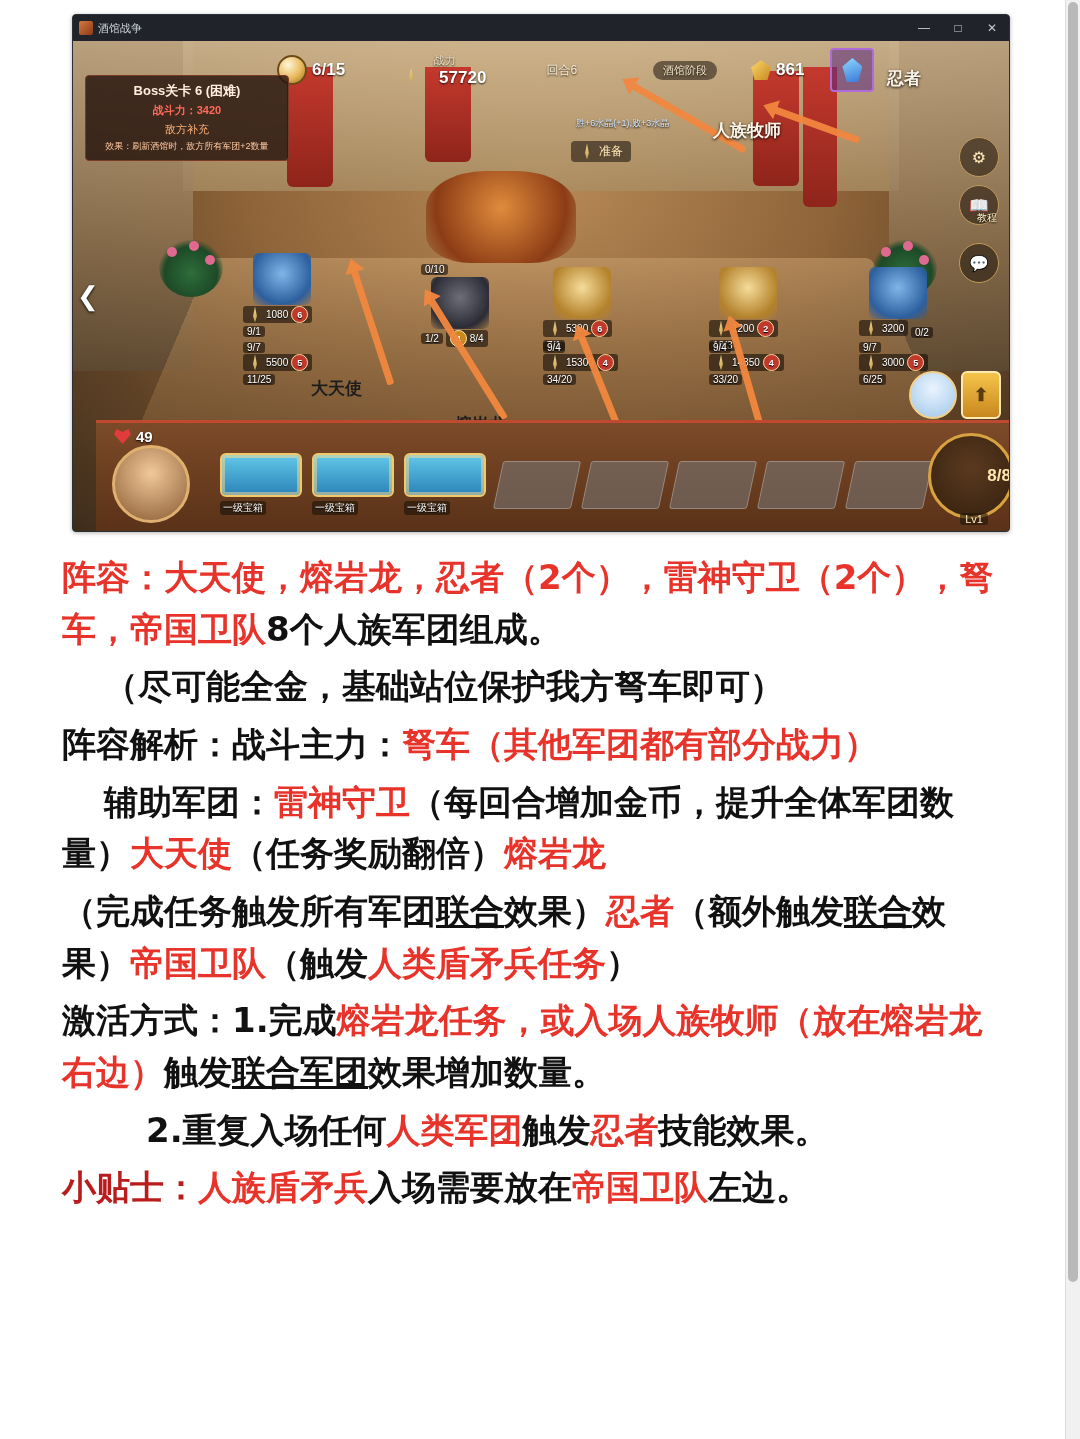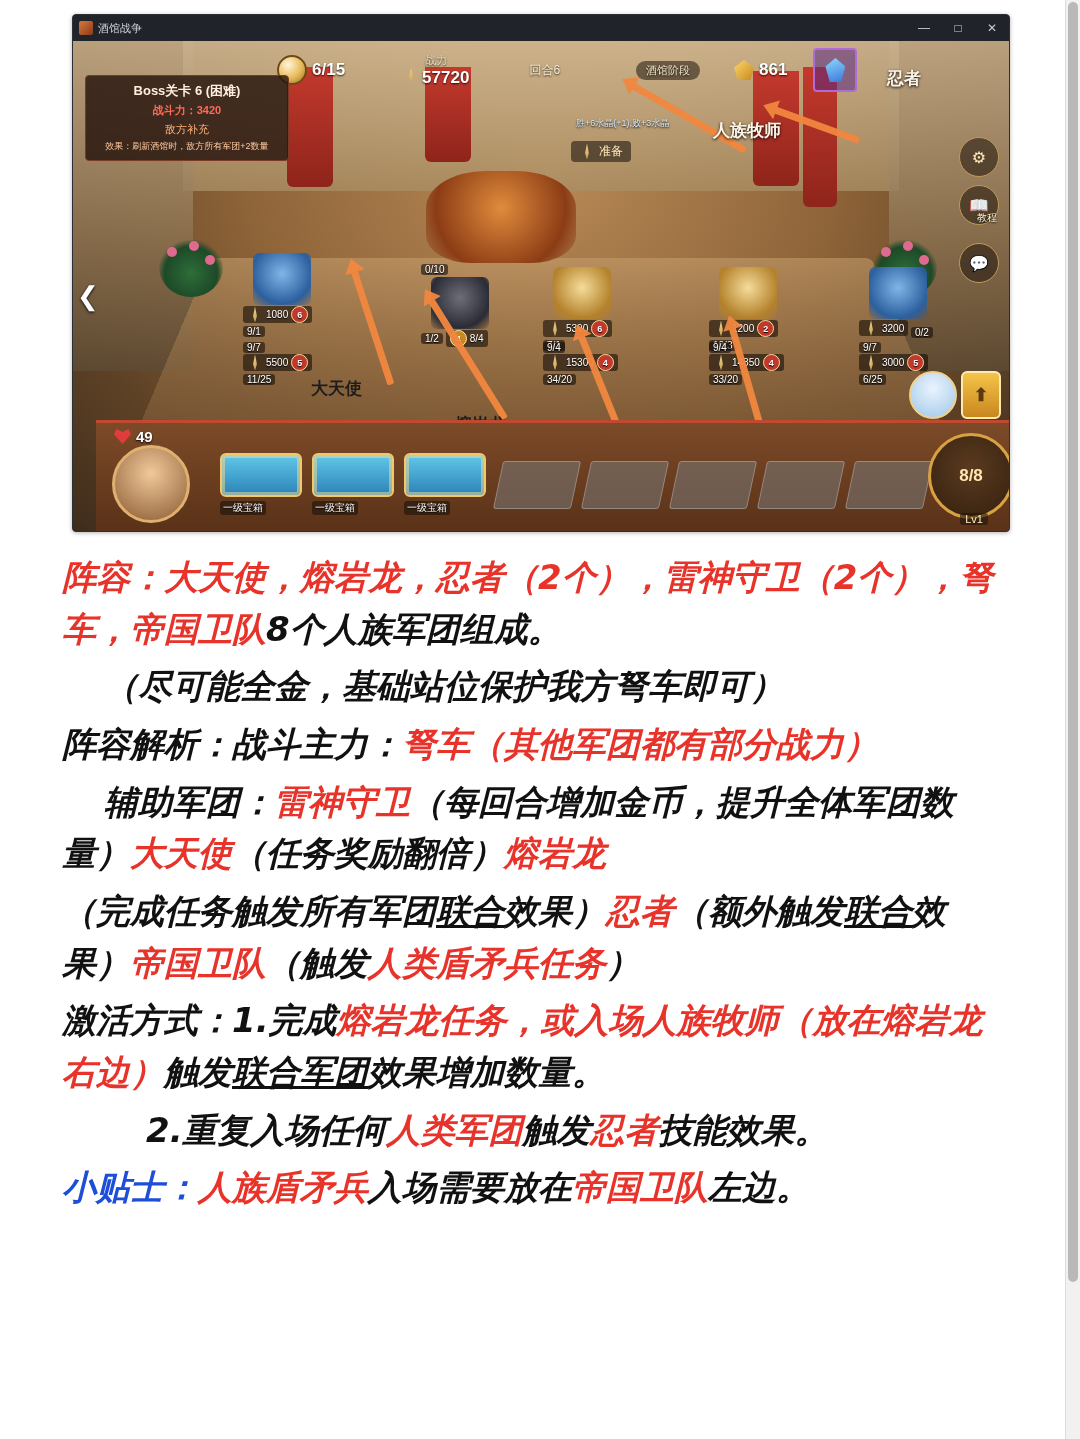--- a/index.html
+++ b/index.html
@@ -365,21 +365,21 @@
     border-radius: 3px;
   }
   .gold-circle {
     position: absolute;
     right: 18px; bottom: 12px;
     width: 80px; height: 80px;
     border-radius: 50%;
     background: radial-gradient(circle at 50% 40%, #5b3a1f, #33200f);
     border: 3px solid #d9a241;
     display: flex; flex-direction: column;
-    align-items: center; justify-content: center;
+    align-items: flex-end; justify-content: center;
     color: #ffe7ae; font-size: 17px; font-weight: bold;
   }
   .lv-tag {
     position: absolute;
     right: 44px; bottom: 6px;
     font-size: 11px;
     color: #ffeec4;
     background: rgba(30,20,10,.6);
     border-radius: 3px;
     padding: 0 5px;
@@ -434,26 +434,25 @@
   .body-text {
     position: absolute;
     left: 62px;
     top: 552px;
     width: 950px;
     font-family: "DejaVu Sans", "Liberation Sans", sans-serif;
     font-size: 34px;
     line-height: 1.52;
     color: #111;
     font-weight: bold;
-    font-style: italic;
   }
   .body-text p { margin: 0 0 6px 0; }
   .r { color: #e8332a; }
   .b { color: #111; }
-  .blue { color: #1d4ed8; }
+  .blue { color: #b91c1c; }
   .u { text-decoration: underline; }
   .indent { text-indent: 42px; }
 </style>
 </head>
 <body>
 
 <div class="page">
 
   <div class="game-window">
 
@@ -488,21 +487,21 @@
           <div class="flower f3"></div>
       </div>
 
       <div class="hud-top">
         <div class="hud-chip" style="margin-left:196px">
           <div class="orb"></div>
           <span class="hud-num">6/15</span>
         </div>
         <div class="hud-chip" style="margin-left:42px;flex-direction:column;align-items:center;gap:0">
           <span class="hud-label">战力</span>
-          <span style="display:flex;gap:3px">
+          <span style="display:flex;gap:20px">
             <span class="sword-ico"></span>
             <span class="hud-num">57720</span>
           </span>
         </div>
         <div class="hud-chip" style="margin-left:44px">
           <span class="round-pill">回合6</span>
         </div>
         <div class="hud-chip" style="margin-left:60px">
           <span class="phase-pill">酒馆阶段</span>
         </div>

